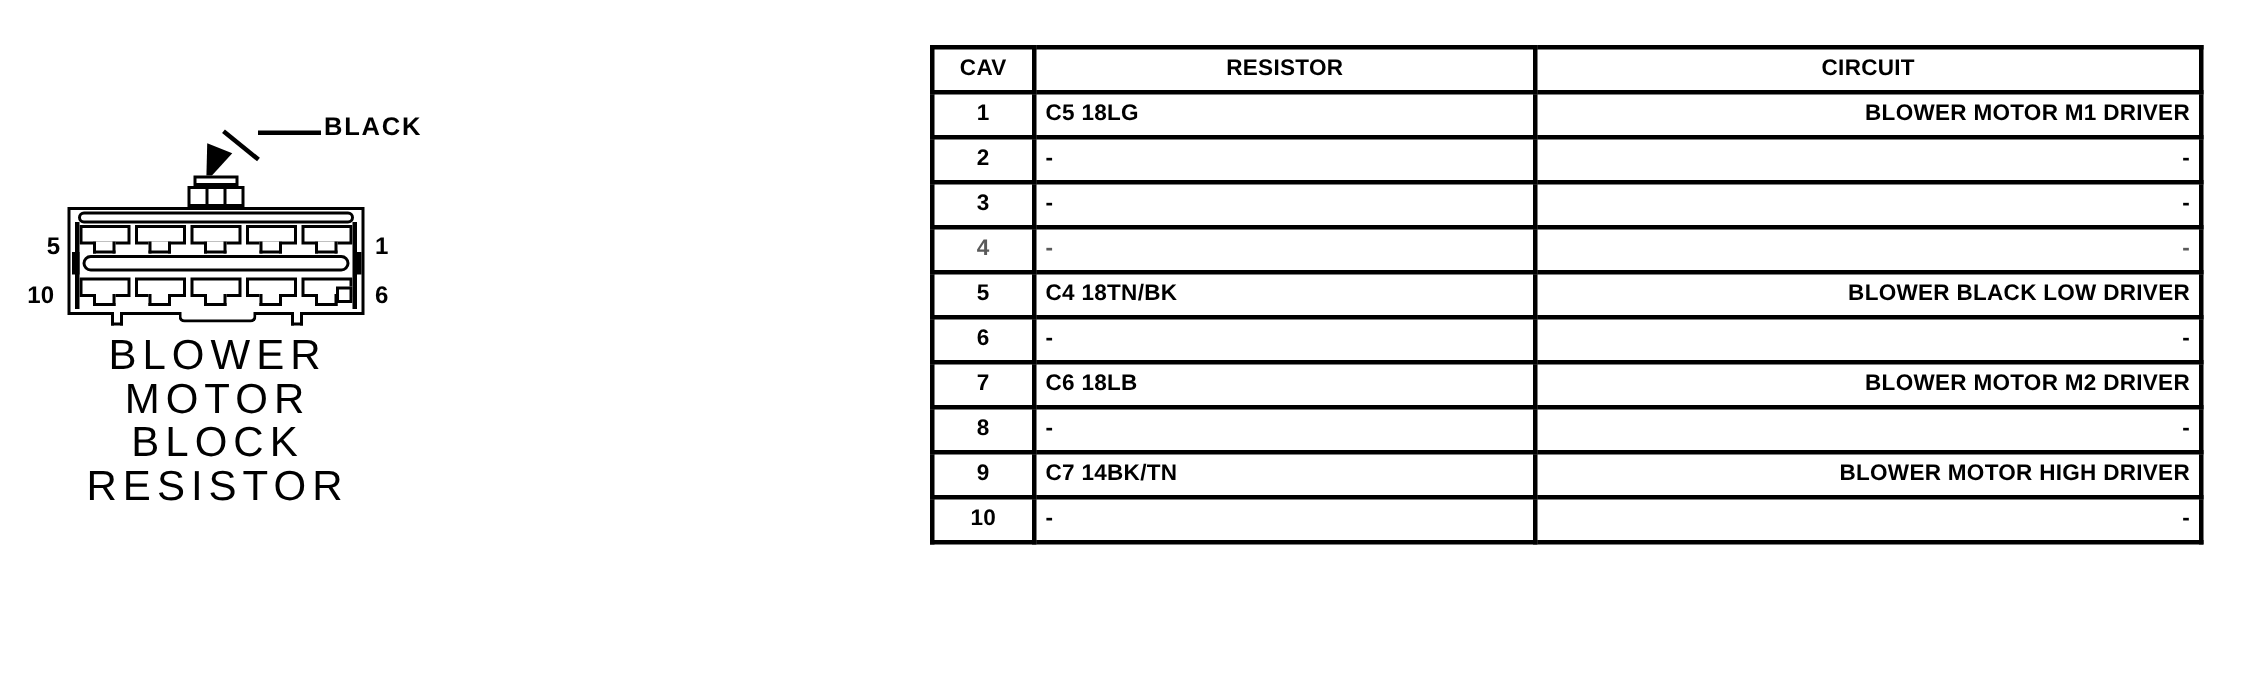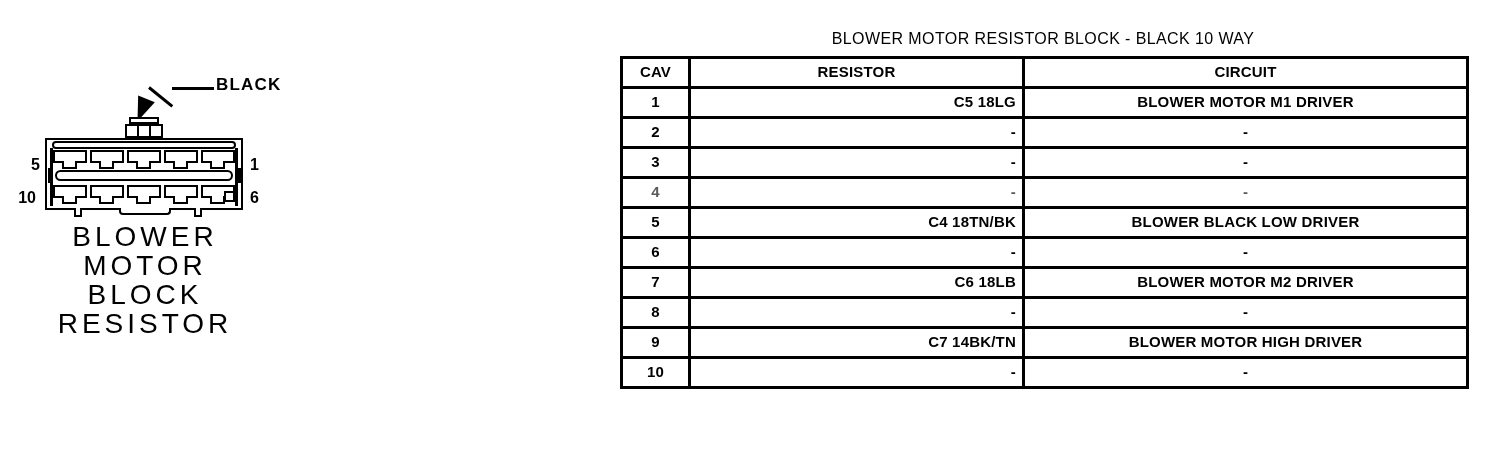--- a/index.html
+++ b/index.html
@@ -278,22 +278,22 @@
     font-size: 15px;
     font-weight: bold;
     letter-spacing: 0.2px;
     line-height: 1.1;
   }
   col.c-cav  { width: 68px; }
   col.c-circ { width: 334px; }
   col.c-func { width: 444px; }
 
   .cell-cav  { text-align: center; }
-  .cell-circ { text-align: right; }
-  .cell-func { text-align: center; }
+  .cell-circ { text-align: left; }
+  .cell-func { text-align: right; }
   th.hdr     { text-align: center; }
 
   .faint { color: #5a5a5a; }
 </style>
 </head>
 <body>
 
 <div id="connector-diagram">
 
   <div class="callout-label">BLACK</div>
@@ -374,21 +374,20 @@
 
   <div class="connector-caption">
     <div>BLOWER</div>
     <div>MOTOR</div>
     <div>BLOCK</div>
     <div>RESISTOR</div>
   </div>
 </div>
 
 <div id="table-panel">
-  <div class="table-title">BLOWER MOTOR RESISTOR BLOCK - BLACK 10 WAY</div>
 
   <table class="pinout">
     <colgroup>
       <col class="c-cav">
       <col class="c-circ">
       <col class="c-func">
     </colgroup>
     <thead>
       <tr>
         <th class="hdr">CAV</th>

